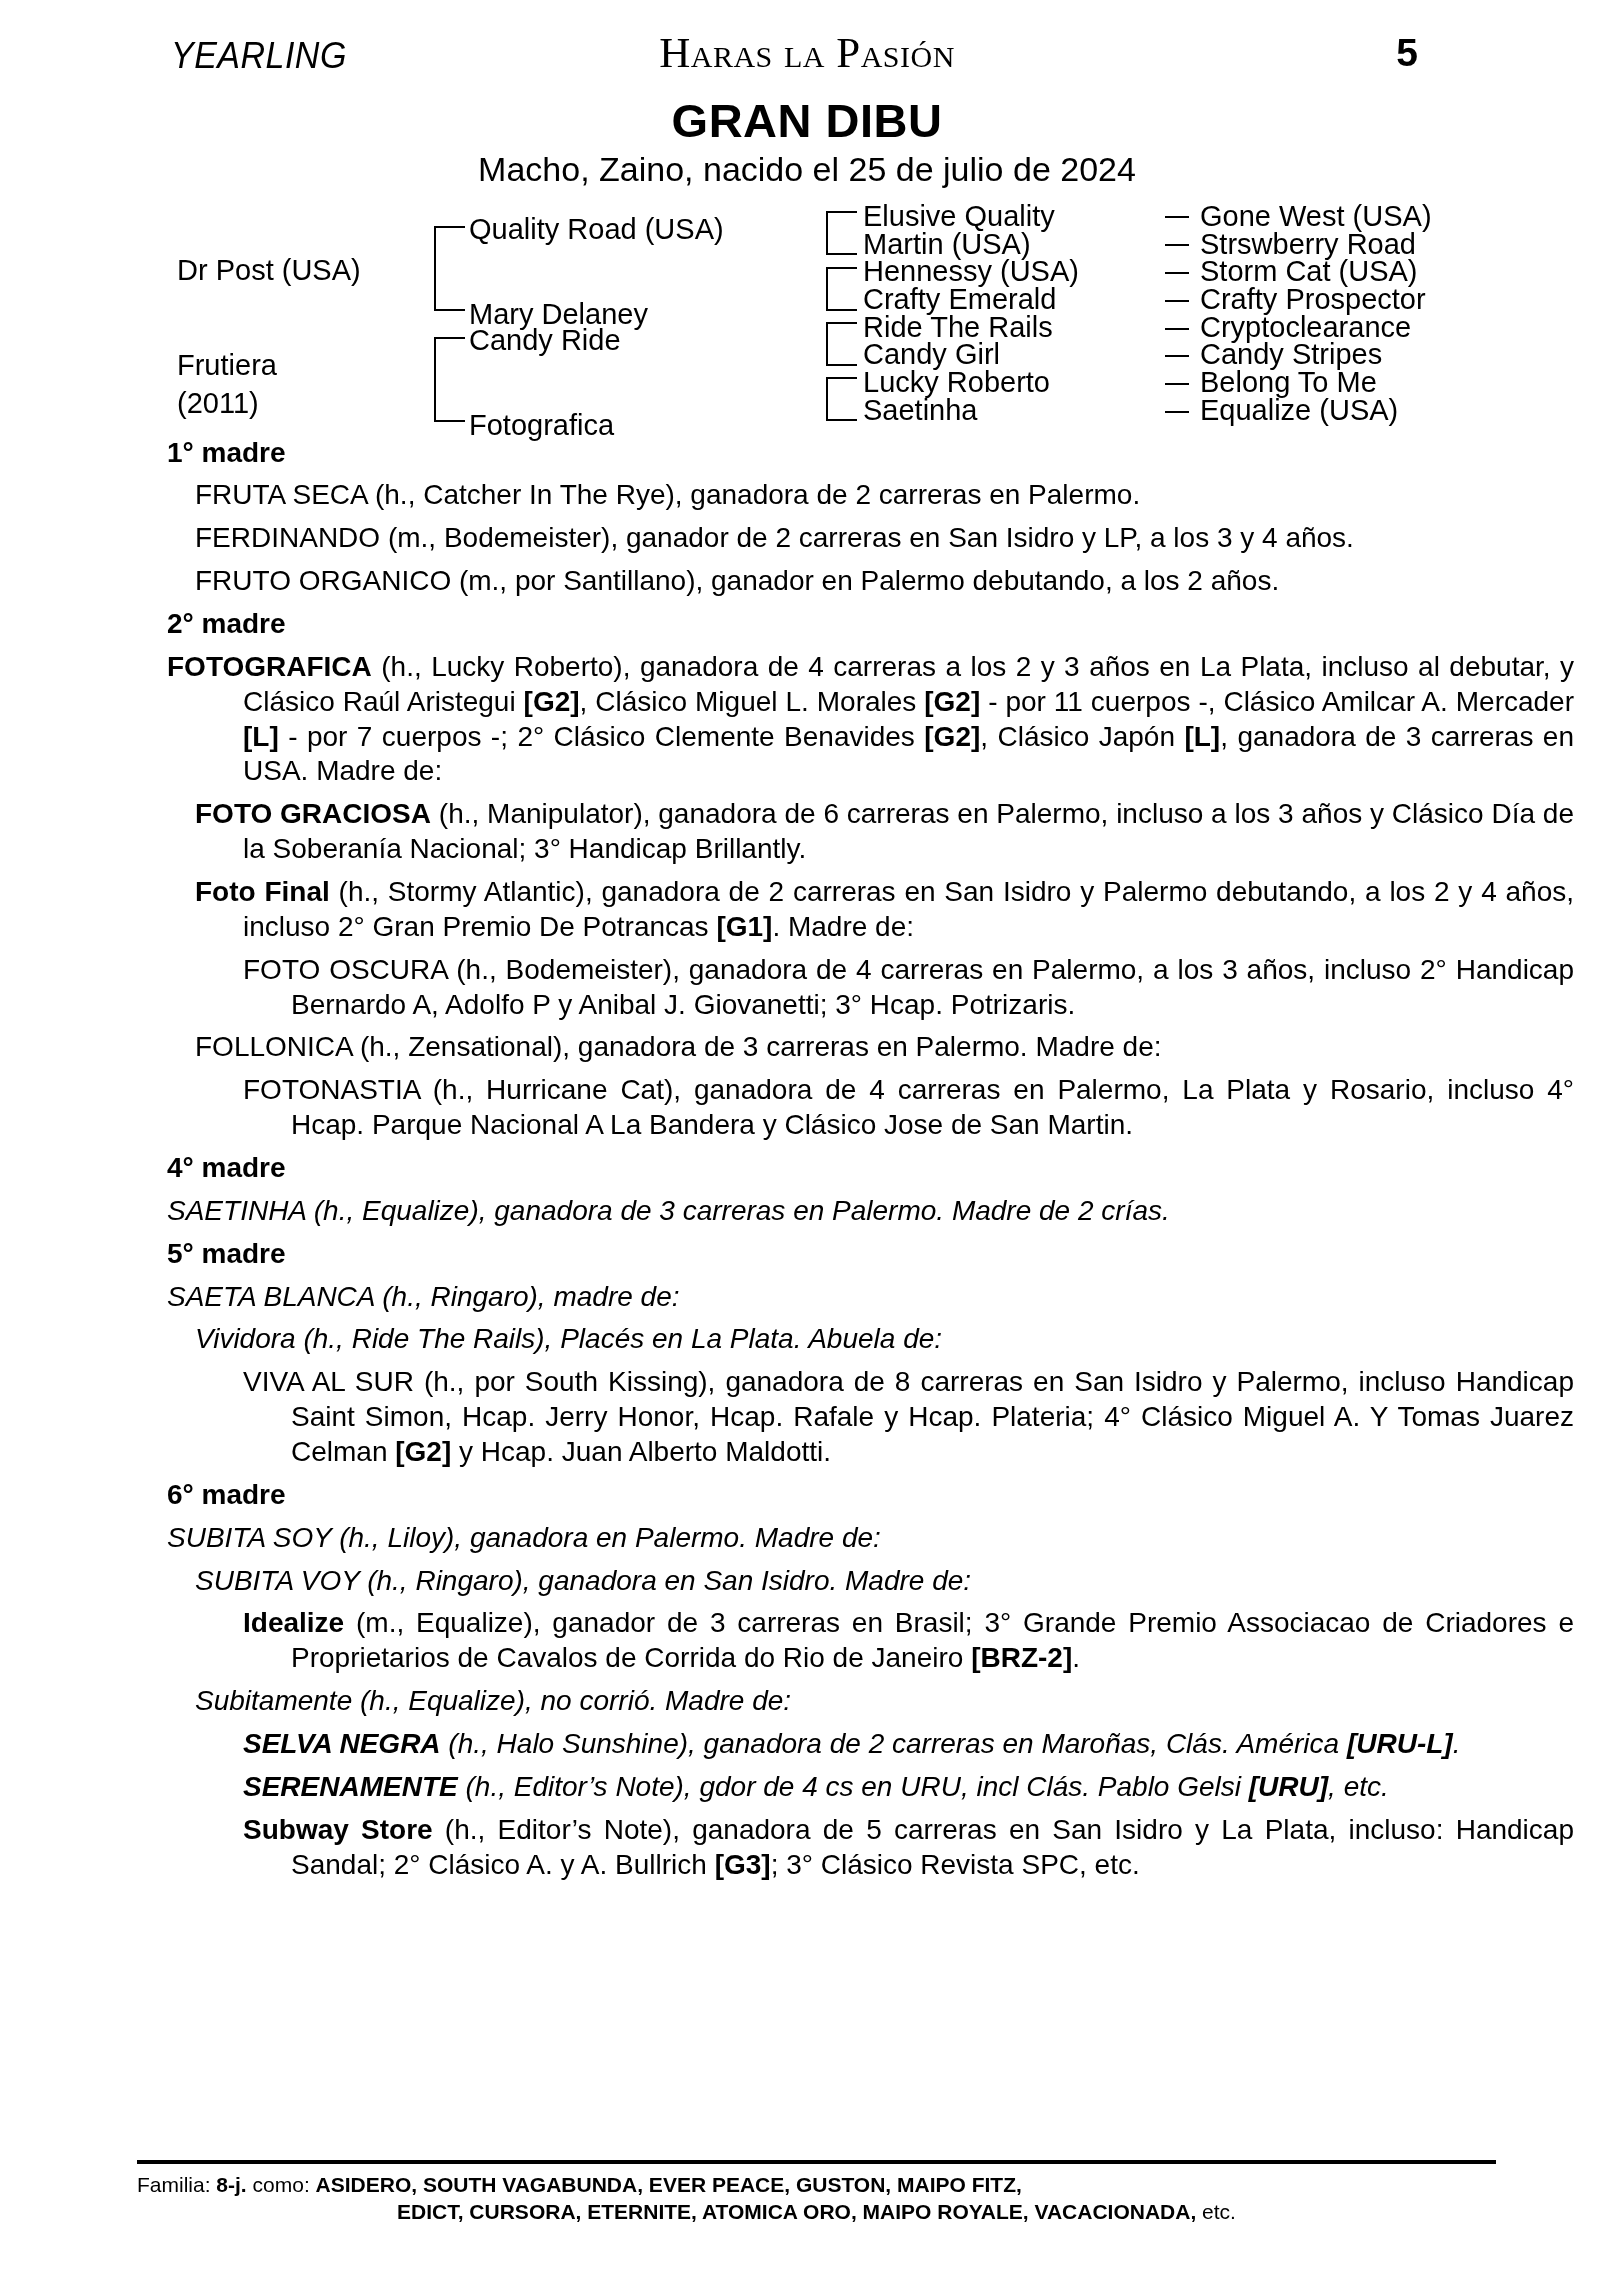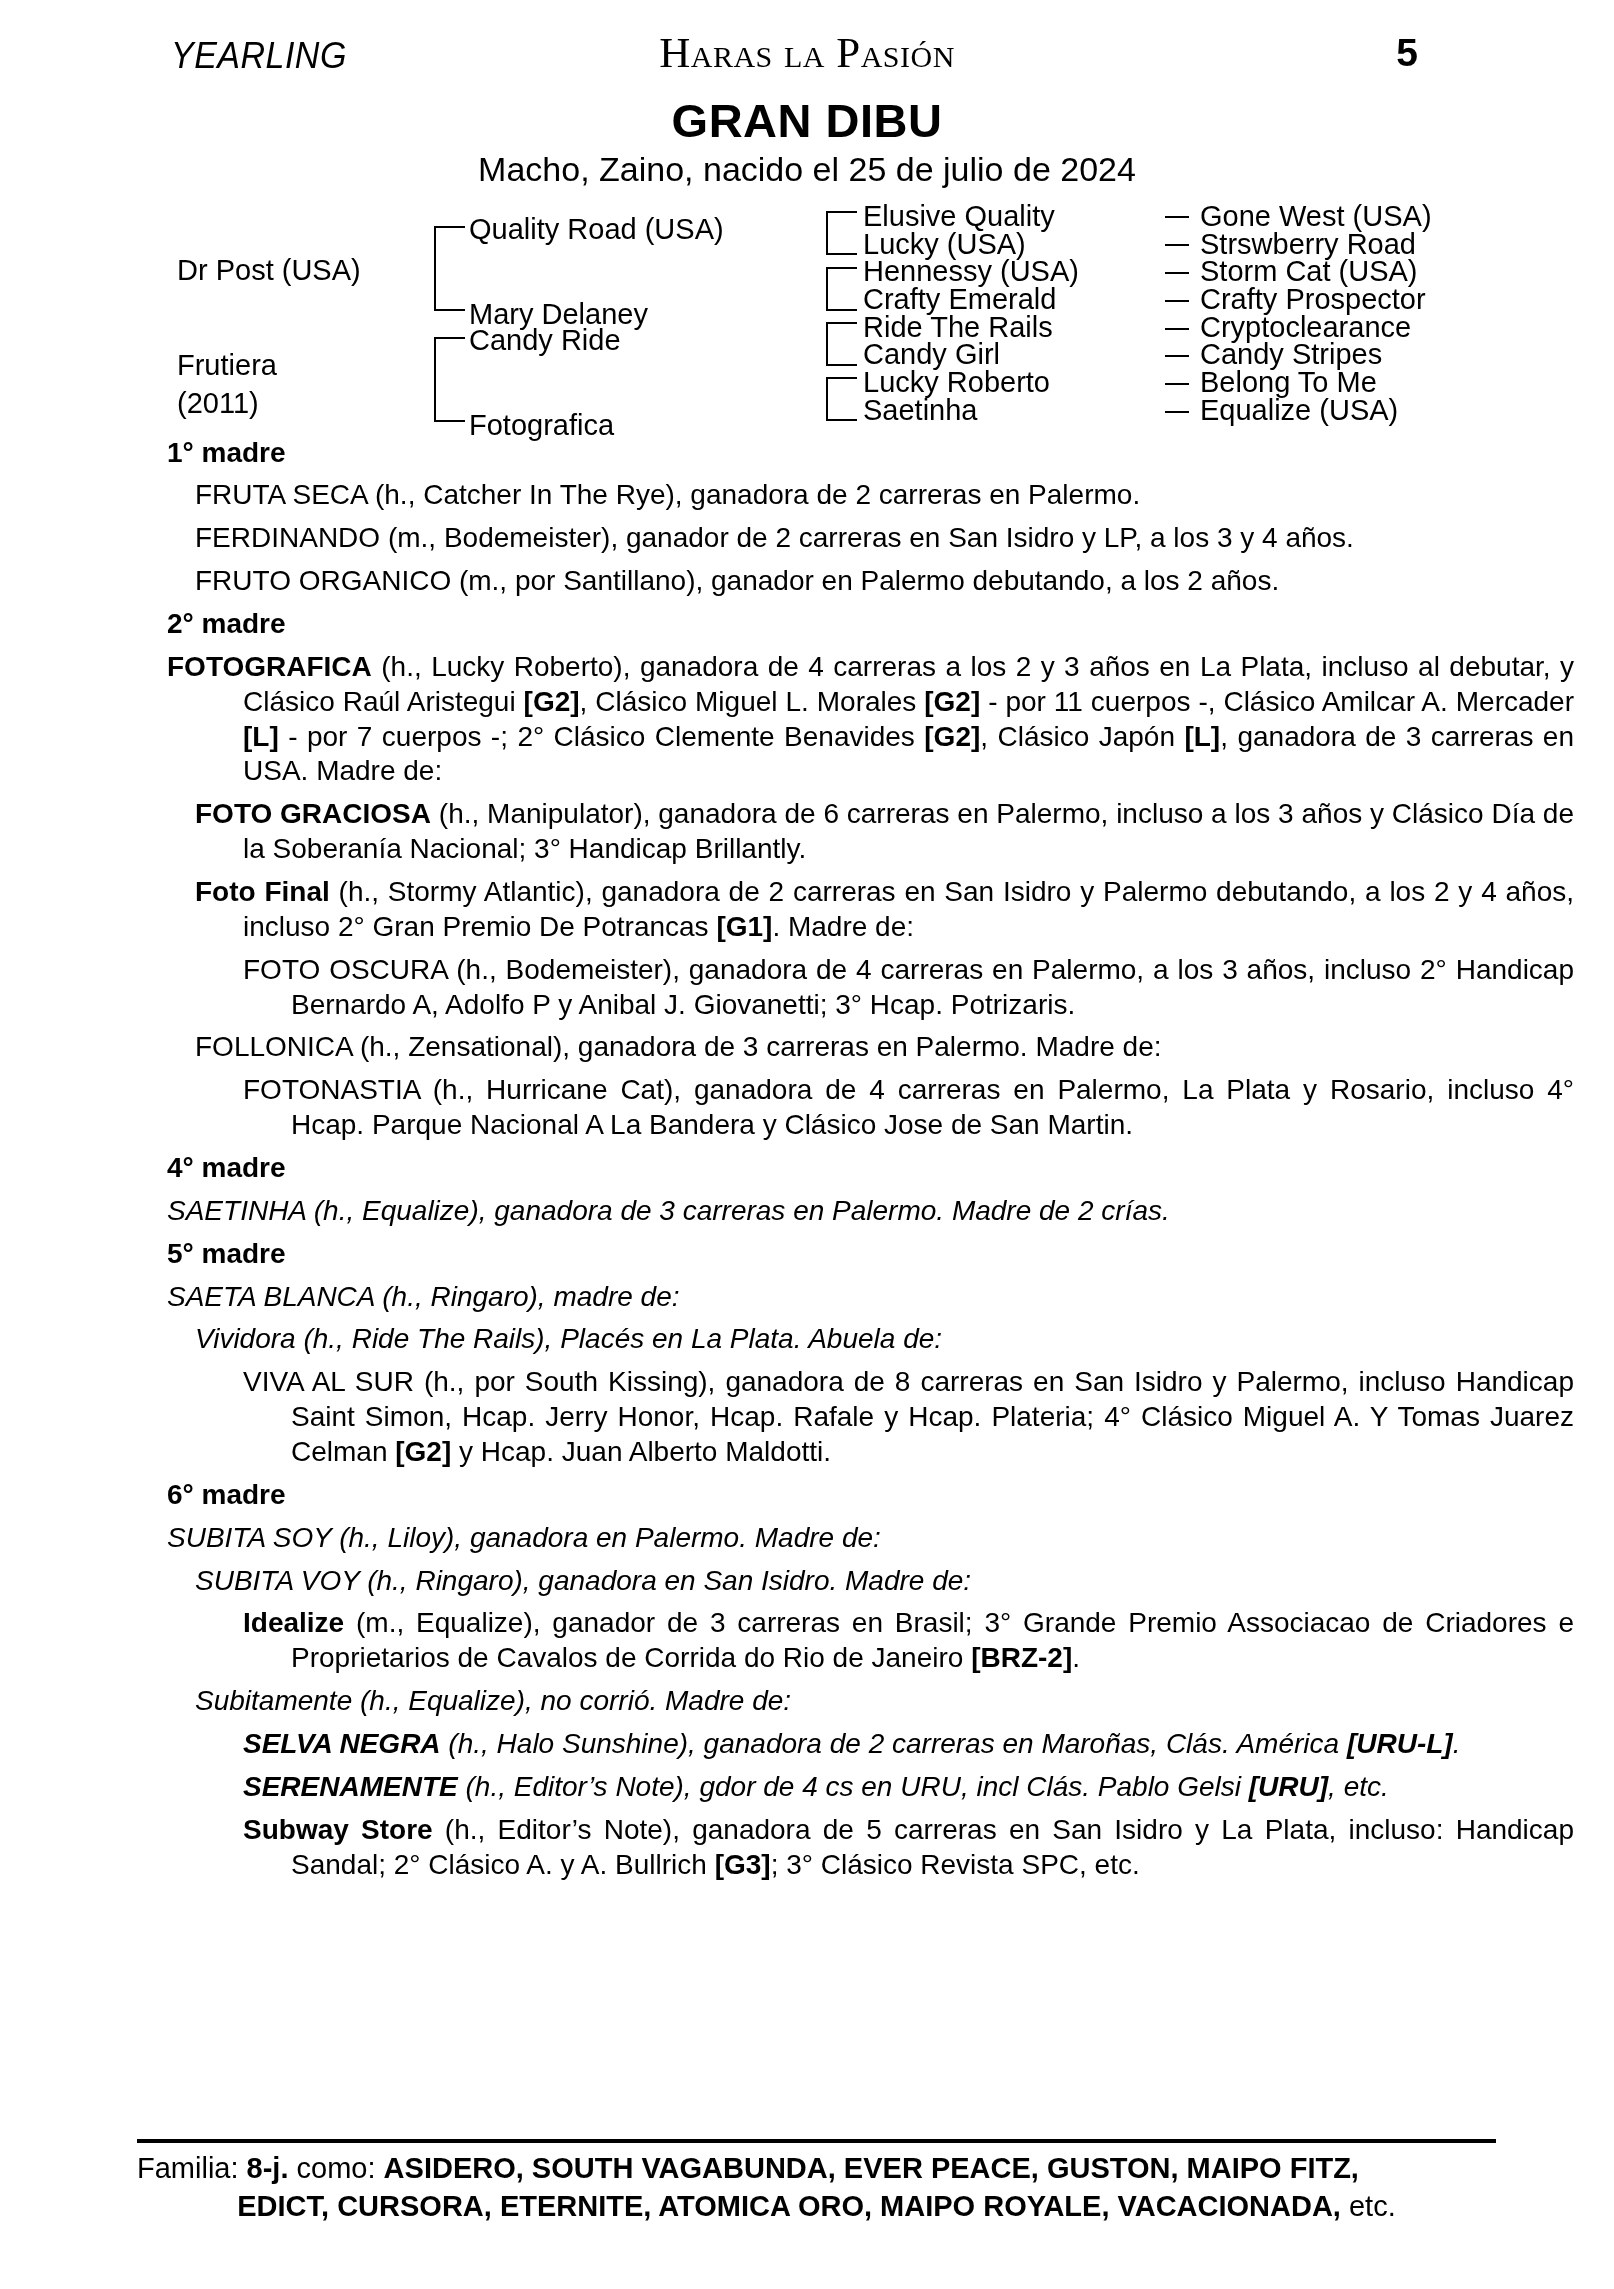--- a/index.html
+++ b/index.html
@@ -141,21 +141,21 @@
     position: absolute;
     left: 137px;
     right: 118px;
     bottom: 81px;
   }
   .rule {
     border-top: 4.6px solid #000;
     margin-bottom: 7.4px;
   }
   .familia {
-    font-size: 29px;
+    font-size: 21px;
     line-height: 1.3;
     text-align: center;
   }
   .familia .l1 { text-align: left; }
   .familia .l2 { text-align: center; }
 </style>
 </head>
 <body>
 
 <div class="page">
@@ -187,21 +187,21 @@
       <div class="ped-item" style="top:209px;">Fotografica</div>
     </div>
 
     <div class="bracket" style="left:826px; top:9.2px; height:44px;"></div>
     <div class="bracket" style="left:826px; top:65px; height:44px;"></div>
     <div class="bracket" style="left:826px; top:120px; height:44px;"></div>
     <div class="bracket" style="left:826px; top:175px; height:44px;"></div>
 
     <div class="ped-col c3">
       <div class="ped-item" style="top:0px;">Elusive Quality</div>
-      <div class="ped-item" style="top:28px;">Lucky (USA)</div>
+      <div class="ped-item" style="top:28px;">Martin (USA)</div>
       <div class="ped-item" style="top:55px;">Hennessy (USA)</div>
       <div class="ped-item" style="top:83px;">Crafty Emerald</div>
       <div class="ped-item" style="top:111px;">Ride The Rails</div>
       <div class="ped-item" style="top:138px;">Candy Girl</div>
       <div class="ped-item" style="top:166px;">Lucky Roberto</div>
       <div class="ped-item" style="top:194px;">Saetinha</div>
     </div>
 
     <div class="dash" style="left:1165px; top:14.8px;"></div>
     <div class="dash" style="left:1165px; top:42px;"></div>

